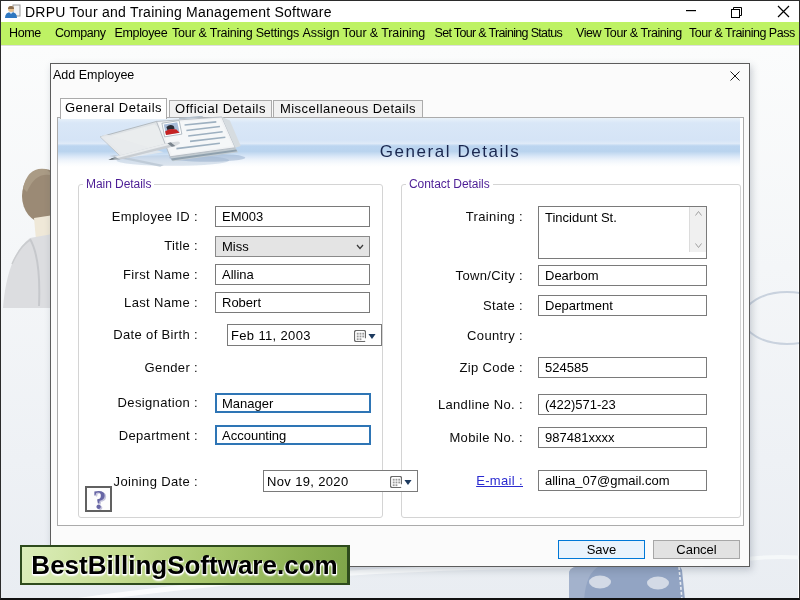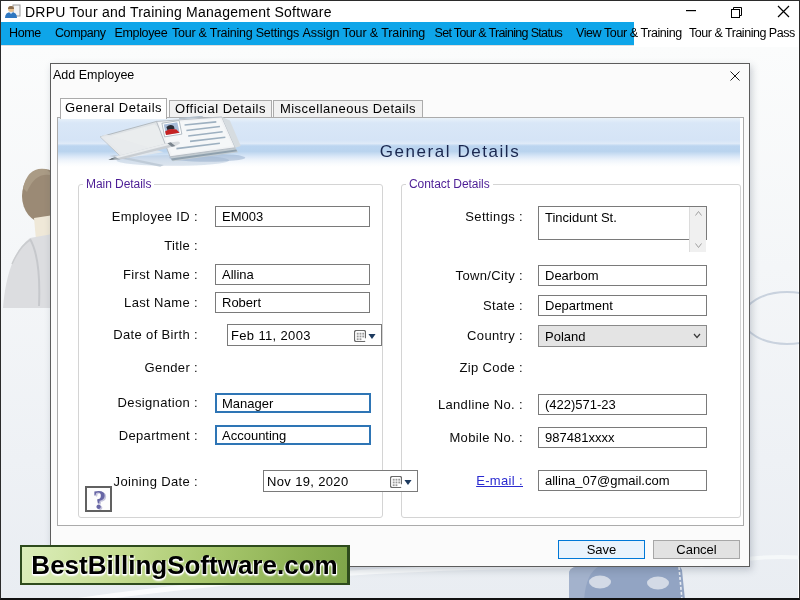--- a/index.html
+++ b/index.html
@@ -6,21 +6,21 @@
   html,body { width:800px; height:600px; overflow:hidden; }
   body { font-family:"Liberation Sans", sans-serif; position:relative; background:#fff; }
   .abs { position:absolute; }
   
   #frame { position:absolute; left:0; top:0; width:800px; height:600px;
            border:1px solid #2b2b2b; border-bottom:2px solid #111; }
   
   #titlebar { position:absolute; left:1px; top:1px; width:797px; height:21px; background:#fff; }
   #titletext { position:absolute; left:24px; top:3px; font-size:14px; letter-spacing:0.25px; color:#000; }
   
-  #menubar { position:absolute; left:1px; top:22px; width:633px; height:24px; background:#0ea5e9; border-bottom:1px solid #dedede; }
+  #menubar { position:absolute; left:1px; top:22px; width:798px; height:24px; background:#bef264; border-bottom:1px solid #dedede; }
   .mi { position:absolute; top:4px; font-size:12.5px; color:#000; white-space:nowrap; }
   
   #appbg { position:absolute; left:1px; top:47px; width:797px; height:551px;
            background:linear-gradient(180deg,#fbfcfc 0%, #f4f6f8 40%, #eef1f5 75%, #e9edf2 100%); }
   
   #dlg { position:absolute; left:50px; top:63px; width:700px; height:504px;
          background:#fbfbfb; border:1px solid #5c5c5c; box-shadow:2px 3px 7px rgba(60,70,90,0.25); }
   #dlgtitle { position:absolute; left:2px; top:4px; font-size:12.5px; color:#000; }
   
   #tabpage { position:absolute; left:6px; top:53px; width:687px; height:409px; background:#fff; border:1px solid #ababab; }
@@ -176,20 +176,25 @@
       <span class="gtitle" style="left:4px;">Main Details</span>
     </div>
   <div class="group" id="gcontact">
       <span class="gtitle" style="left:4px;">Contact Details</span>
     </div>
 
   <div class="lbl" style="right:551px; top:145px;">Employee ID :</div>
   <div class="fld" style="left:164px; top:142px; width:155px; height:21px;">EM003</div>
 
   <div class="lbl" style="right:551px; top:174px;">Title :</div>
+  <div class="combo" style="left:164px; top:172px; width:155px; height:21px;">Miss
+    <svg class="chev" viewBox="0 0 8 8">
+        <path d="M 1 2 L 4 5.5 L 7 2" stroke="#3a3a3a" stroke-width="1.2" fill="none"></path>
+      </svg>
+  </div>
 
   <div class="lbl" style="right:551px; top:203px;text-align:center;">First Name :</div>
   <div class="fld" style="left:164px; top:200px; width:155px; height:21px;">Allina</div>
 
   <div class="lbl" style="right:551px; top:231px;">Last Name :</div>
   <div class="fld" style="left:164px; top:228px; width:155px; height:21px;">Robert</div>
 
   <div class="lbl" style="right:551px; top:263px;">Date of Birth :</div>
   <div class="fld" style="left:164px; top:260px; width:155px; height:22px; padding-left:3px; letter-spacing:0.35px;margin-left:12px;">Feb 11, 2003
     <svg class="abs" style="right:15px;top:5px;" width="12" height="12" viewBox="0 0 13 13">
@@ -235,46 +240,42 @@
         <path d="M 0 0 L 10 0 L 5 7 Z" fill="#1d3a5f"></path>
       </svg>
   </div>
 
   <div id="helpbtn">
     <svg width="23" height="23" viewBox="0 0 23 23">
       <text x="12.5" y="20.5" font-size="27" font-weight="bold" fill="#6766a5" text-anchor="middle" font-family="Liberation Serif" style="text-shadow:1.5px 1.5px 0 #c6c5dd;">?</text>
     </svg>
   </div>
 
-  <div class="lbl" style="right:226px; top:145px;">Settings :</div>
-  <div class="fld" style="left:487px; top:142px; width:169px; height:34px; align-items:flex-start; padding-top:3px;">Tincidunt St.
+  <div class="lbl" style="right:226px; top:145px;">Training :</div>
+  <div class="fld" style="left:487px; top:142px; width:169px; height:53px; align-items:flex-start; padding-top:3px;">Tincidunt St.
     <div class="abs" style="right:0;top:0;width:17px;height:45px;background:#f0f0f0;border-left:1px solid #dcdcdc;">
       <svg class="abs" style="left:5px;top:4px;" width="7" height="5" viewBox="0 0 7 5">
           <path d="M 0.5 4.5 L 3.5 0.5 L 6.5 4.5" stroke="#a0a0a0" fill="none"></path>
         </svg>
       <svg class="abs" style="left:5px;bottom:4px;" width="7" height="5" viewBox="0 0 7 5">
           <path d="M 0.5 0.5 L 3.5 4.5 L 6.5 0.5" stroke="#a0a0a0" fill="none"></path>
         </svg>
     </div>
   </div>
 
   <div class="lbl" style="right:226px; top:204px;">Town/City :</div>
   <div class="fld" style="left:487px; top:201px; width:169px; height:21px;">Dearbom</div>
 
   <div class="lbl" style="right:226px; top:234px;">State :</div>
   <div class="fld" style="left:487px; top:231px; width:169px; height:21px;">Department</div>
 
   <div class="lbl" style="right:226px; top:264px;">Country :</div>
-  <div class="combo" style="left:487px; top:261px; width:169px; height:22px;">Poland
-    <svg class="chev" viewBox="0 0 8 8">
-        <path d="M 1 2 L 4 5.5 L 7 2" stroke="#3a3a3a" stroke-width="1.2" fill="none"></path>
-      </svg>
-  </div>
 
   <div class="lbl" style="right:226px; top:296px;">Zip Code :</div>
+  <div class="fld" style="left:487px; top:293px; width:169px; height:21px;">524585</div>
 
   <div class="lbl" style="right:226px; top:333px;">Landline No. :</div>
   <div class="fld" style="left:487px; top:330px; width:169px; height:21px;">(422)571-23</div>
 
   <div class="lbl" style="right:226px; top:366px;">Mobile No. :</div>
   <div class="fld" style="left:487px; top:363px; width:169px; height:21px;">987481xxxx</div>
 
   <div class="lbl" style="right:226px; top:409px; color:#2a2ad0; text-decoration:underline;">E-mail :</div>
   <div class="fld" style="left:487px; top:406px; width:169px; height:21px;">allina_07@gmail.com</div>
 

